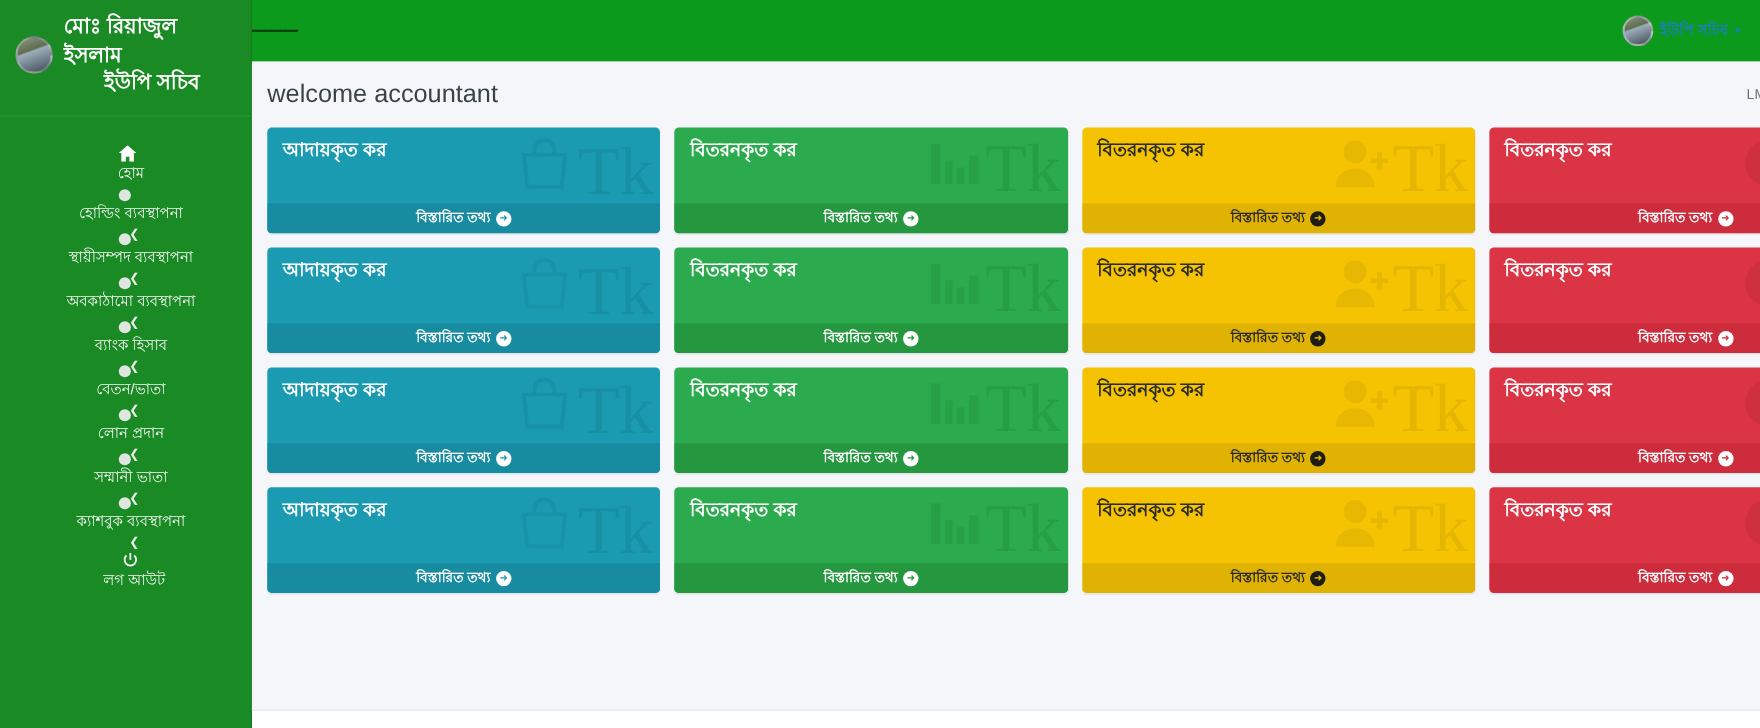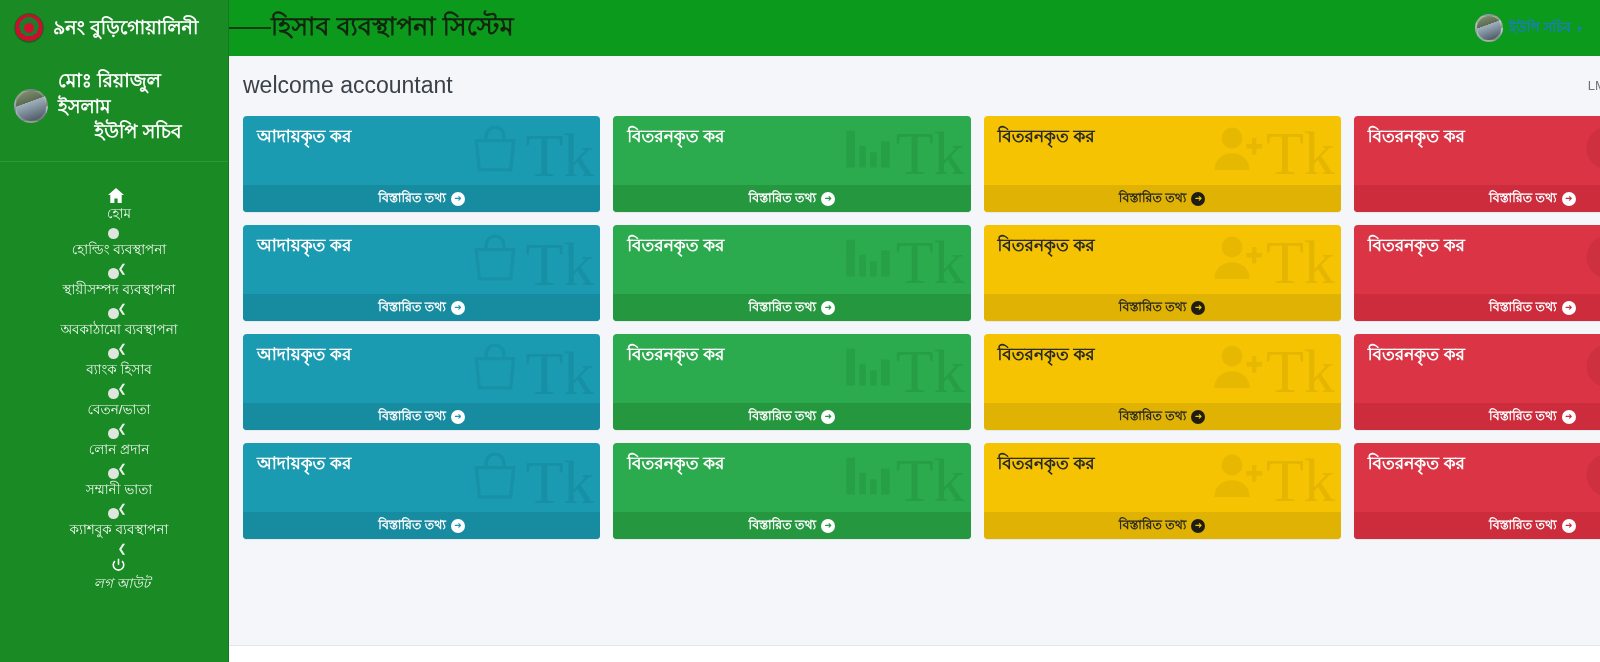--- a/index.html
+++ b/index.html
@@ -62,21 +62,21 @@
     height: 40px; padding: 0 12px 0 22px;
     color: #f2f7f2; font-size: 13.5px; cursor: pointer;
     white-space: nowrap;
     flex-direction: column;
   }
   .menu-ico { width: 22px; flex: 0 0 auto; display: flex; align-items: center; }
   .dot { width: 11px; height: 11px; border-radius: 50%; background: #dfe6df; display: inline-block; }
   .menu-label { flex: 1 1 auto; }
   .menu-caret { font-size: 11px; color: #eaf2ea; margin-left: 6px; }
   .home-ico svg { display:block; }
-  .menu-item.logout { margin-top: 10px; padding-left: 28px; font-style: italic; }
+  .menu-item.logout { margin-top: 10px; padding-left: 28px; }
   .logout-ico svg { display:block; }
 
   
   .header {
     position: absolute; left: 229px; top: 0;
     width: 1371px; height: 56px;
     background: #0b9a1c;
     display: flex; align-items: center;
   }
   .hamburger { width: 42px; display:flex; justify-content:center; align-items:center; cursor:pointer; }
@@ -178,24 +178,20 @@
   .card.yellow .wm{ color: #9a7a02; }
   .card.red .wm   { color: #8f1b27; }
 </style>
 </head>
 <body>
 
 <div class="app">
 
   <aside class="sidebar">
 
-    <div class="brand">
-      <span class="brand-logo"></span>
-      <span class="brand-title">৯নং বুড়িগোয়ালিনী</span>
-    </div>
 
     <div class="profile">
       <span class="profile-avatar"></span>
       <span class="profile-text">
         <span>মোঃ রিয়াজুল ইসলাম</span>
         <span class="l2">ইউপি সচিব</span>
       </span>
     </div>
 
     <nav class="menu">
@@ -285,21 +281,20 @@
 
     </nav>
   </aside>
 
   <header class="header">
     <div class="hamburger">
       <span></span>
         <span></span>
         <span></span>
     </div>
-    <div class="header-title">হিসাব ব্যবস্থাপনা সিস্টেম</div>
     <div class="header-right">
       <span class="header-avatar"></span>
       <span class="header-user">ইউপি সচিব</span>
       <span class="header-caret">▾</span>
     </div>
   </header>
 
   <main class="content">
 
     <div class="content-head">

